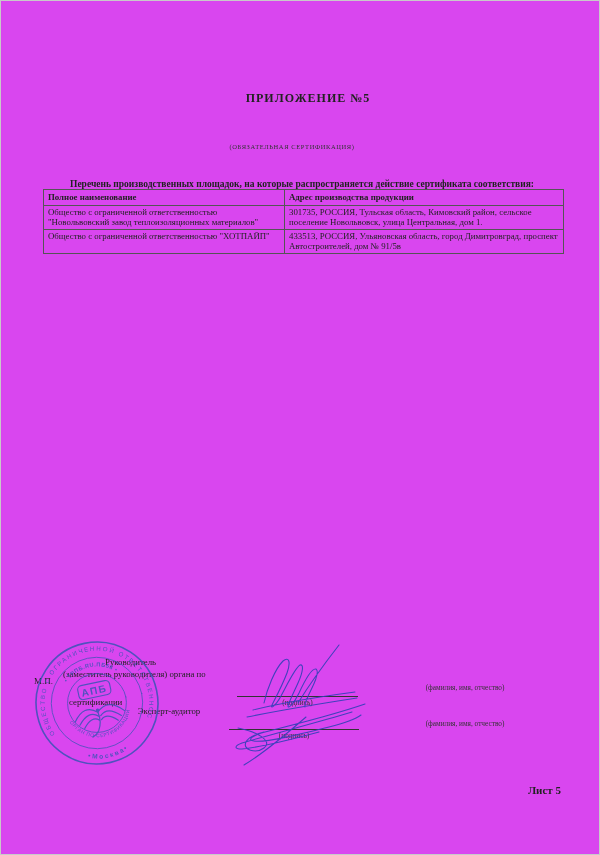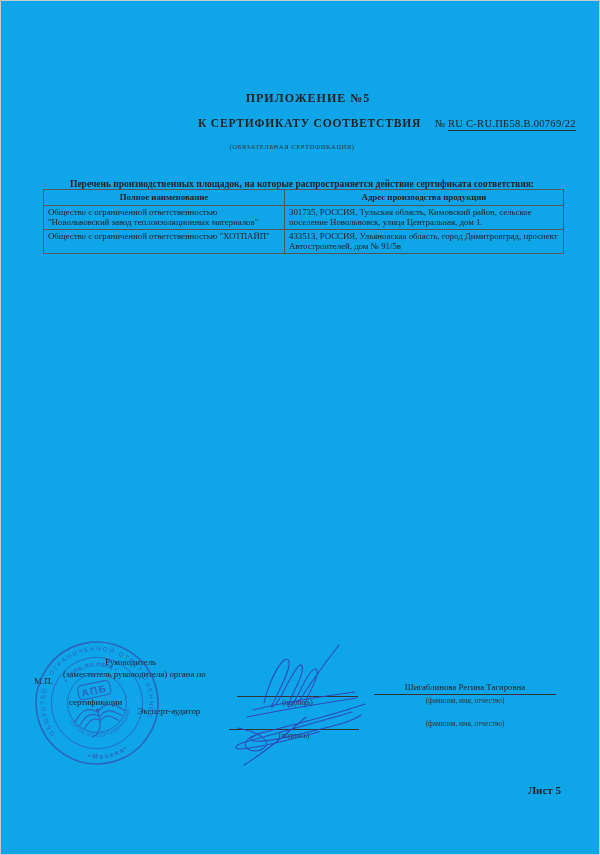--- a/index.html
+++ b/index.html
@@ -1,17 +1,17 @@
 <!DOCTYPE html>
 <html><head>
 <meta charset="utf-8">
 <style>
   html,body{margin:0;padding:0;background:#ffffff;}
   .page{
-    position:relative;width:600px;height:855px;background:#0ea5e9;
+    position:relative;width:600px;height:855px;background:#d946ef;
     border:1px solid #c9c9c9;box-sizing:border-box;overflow:hidden;
     font-family:"Liberation Serif", serif;color:#222222;
   }
   .abs{position:absolute;}
   .doc-title{
     top:90px;left:157px;width:300px;text-align:center;
     font-size:12px;font-weight:bold;letter-spacing:1px;
   }
   .subtitle-row{top:116px;left:197px;white-space:nowrap;font-size:11.5px;}
   .subtitle-bold{font-weight:bold;letter-spacing:0.8px;}
@@ -26,21 +26,21 @@
     font-size:9.5px;font-weight:bold;margin-top:14px;
   }
   table.sites{
     position:absolute;top:188px;left:42px;width:520px;
     border-collapse:collapse;table-layout:fixed;
   }
   table.sites th, table.sites td{
     border:1px solid #555;font-size:8.8px;line-height:10.5px;
     padding:1px 4px;vertical-align:top;text-align:left;
   }
-  table.sites th{font-weight:bold;text-align:center;padding:2px 4px;}
+  table.sites th{font-weight:bold;padding:2px 4px;}
   .col1{width:241px;} .col2{width:279px;}
 
   .mp-label{top:667px;left:33px;font-size:9px;margin-top:8px;}
   .role-head{top:656px;left:62px;width:175px;font-size:8.8px;line-height:11.5px;}
   .role-head .l1{position:relative;left:42px;}
   .role-head .l3{position:relative;left:6px;margin-top:17px;}
   .role-expert{top:704px;left:68px;width:200px;font-size:8.8px;line-height:12.5px;text-align:center;}
 
   .sigline{border-top:1px solid #333;text-align:center;}
   .sigline .cap{font-size:7.3px;padding-top:1px;color:#333;}
@@ -58,24 +58,20 @@
   .stamp{top:636px;left:30px;width:132px;height:132px;opacity:0.82;transform:rotate(-12deg);}
   .ink-overlay{top:0;left:0;width:600px;height:855px;pointer-events:none;}
 </style>
 </head>
 <body>
 
 <div class="page">
 
   <div class="abs doc-title">ПРИЛОЖЕНИЕ №5</div>
 
-  <div class="abs subtitle-row">
-    <span class="subtitle-bold">К СЕРТИФИКАТУ СООТВЕТСТВИЯ</span><span class="num-label">№</span>
-    <span class="cert-number">RU C-RU.ПБ58.В.00769/22</span>
-  </div>
 
   <div class="abs cert-type">(ОБЯЗАТЕЛЬНАЯ СЕРТИФИКАЦИЯ)</div>
 
   <div class="abs intro">Перечень производственных площадок, на которые распространяется действие сертификата соответствия:</div>
 
   <table class="sites">
     <colgroup>
         <col class="col1">
         <col class="col2">
       </colgroup>
@@ -110,21 +106,20 @@
   </div>
 
   <div class="abs sigline sig1">
     <div class="cap">(подпись)</div>
   </div>
   <div class="abs sigline sig2">
     <div class="cap">(подпись)</div>
   </div>
 
   <div class="abs nameblock name1">
-    <div class="nm">Шигаблинова Регина Тагировна</div>
     <div class="cap">(фамилия, имя, отчество)</div>
   </div>
   <div class="abs nameblock name2">
     <div class="cap">(фамилия, имя, отчество)</div>
   </div>
 
   <div class="abs sheet-label">Лист 5</div>
 
   <svg class="abs stamp" viewBox="0 0 130 130">
     <defs>

